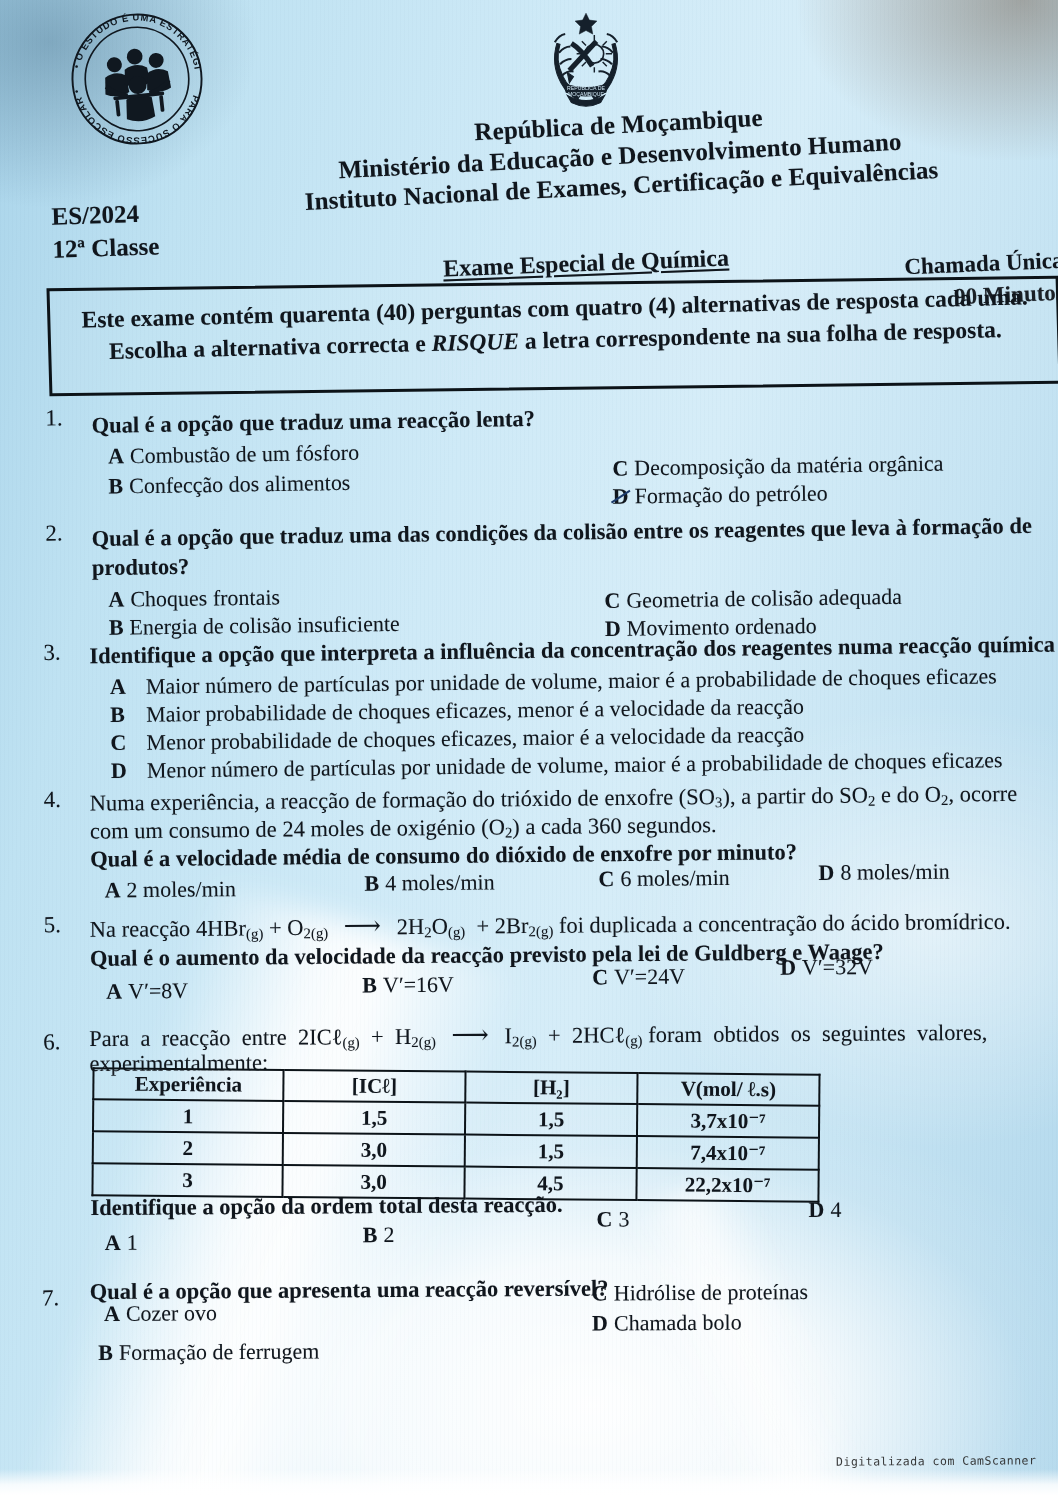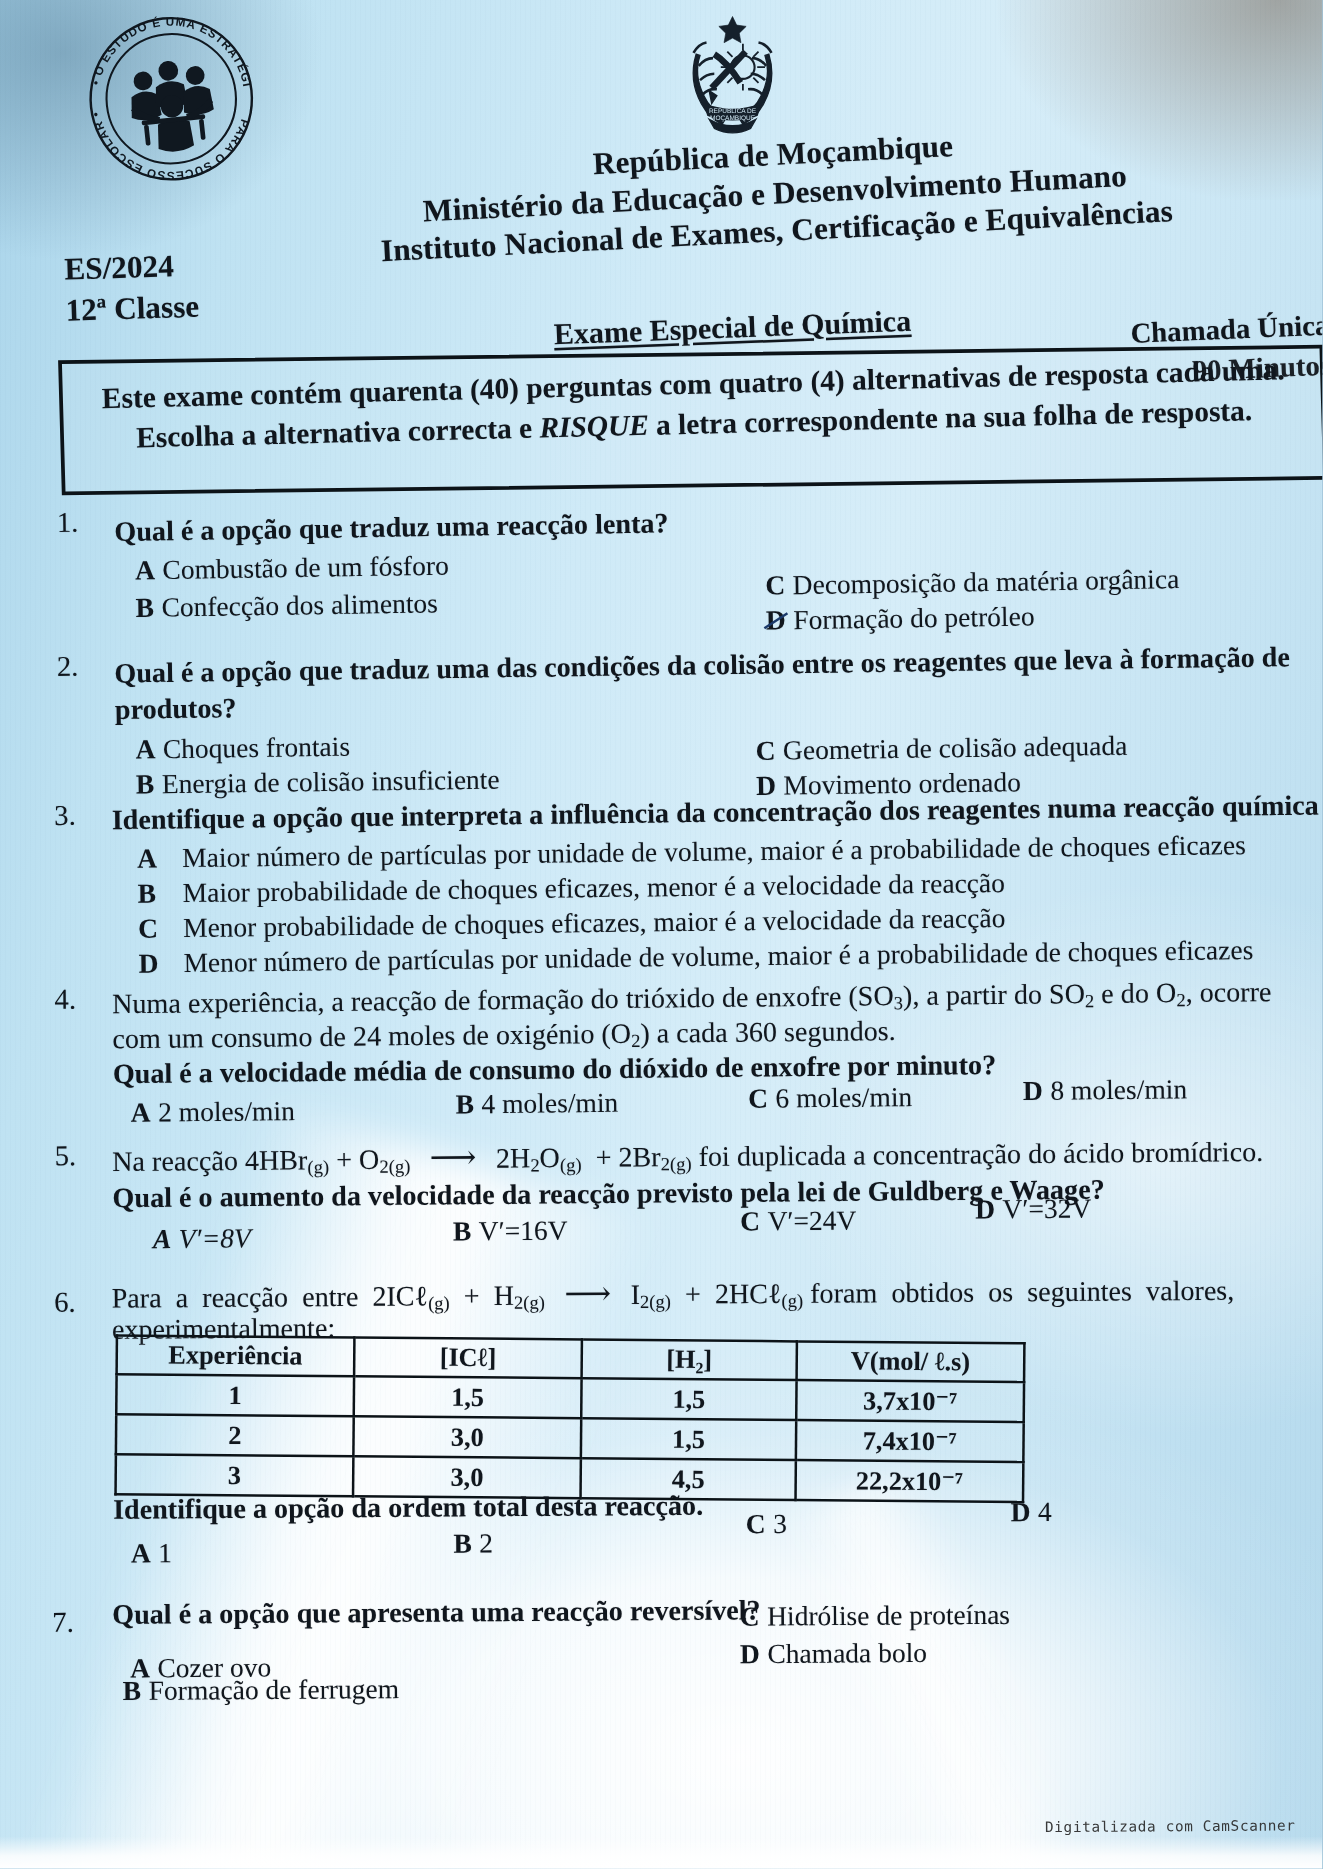--- a/index.html
+++ b/index.html
@@ -390,21 +390,21 @@
           <span class="ltr">D</span><span>8 moles/min</span>
         </div>
       </div>
 
       <div class="q" style="height:112px; transform:rotate(-0.5deg);">
         <div class="qnum" style="left:44px; top:10px;">5.</div>
         <div class="qstem" style="position:absolute; left:90px; top:10px; width:980px;">
           Na reacção 4HBr<sub>(g)</sub> + O<sub>2(g)</sub> <span class="arrow"></span> 2H<sub>2</sub>O<sub>(g)</sub> &nbsp;+ 2Br<sub>2(g)</sub> foi duplicada a concentração do ácido bromídrico.
         </div>
         <div class="qstem bold" style="position:absolute; left:90px; top:42px; width:980px;">Qual é o aumento da velocidade da reacção previsto pela lei de Guldberg e Waage?</div>
-        <div class="opt" style="position:absolute; left:122px; top:76px;font-style:italic;">
+        <div class="opt" style="position:absolute; left:106px; top:76px;">
           <span class="ltr">A</span><span>V′=8V</span>
         </div>
         <div class="opt" style="position:absolute; left:362px; top:72px;">
           <span class="ltr">B</span><span>V′=16V</span>
         </div>
         <div class="opt" style="position:absolute; left:592px; top:66px;">
           <span class="ltr">C</span><span>V′=24V</span>
         </div>
         <div class="opt" style="position:absolute; left:780px; top:58px;">
           <span class="ltr">D</span><span>V′=32V</span>
@@ -462,21 +462,21 @@
           <span class="ltr">C</span><span>3</span>
         </div>
         <div class="opt" style="position:absolute; left:808px; top:186px;">
           <span class="ltr">D</span><span>4</span>
         </div>
       </div>
 
       <div class="q" style="height:110px; transform:rotate(-0.4deg);">
         <div class="qnum" style="left:42px; top:16px;">7.</div>
         <div class="qstem bold" style="position:absolute; left:90px; top:8px; width:640px;">Qual é a opção que apresenta uma reacção reversível?</div>
-        <div class="opt" style="position:absolute; left:104px; top:52px;">
+        <div class="opt" style="position:absolute; left:104px; top:31px;">
           <span class="ltr">A</span><span>Cozer ovo</span>
         </div>
         <div class="opt" style="position:absolute; left:98px; top:70px;">
           <span class="ltr">B</span><span>Formação de ferrugem</span>
         </div>
         <div class="opt" style="position:absolute; left:592px; top:14px;">
           <span class="ltr">C</span><span>Hidrólise de proteínas</span>
         </div>
         <div class="opt" style="position:absolute; left:592px; top:44px;">
           <span class="ltr">D</span><span>Chamada bolo</span>

